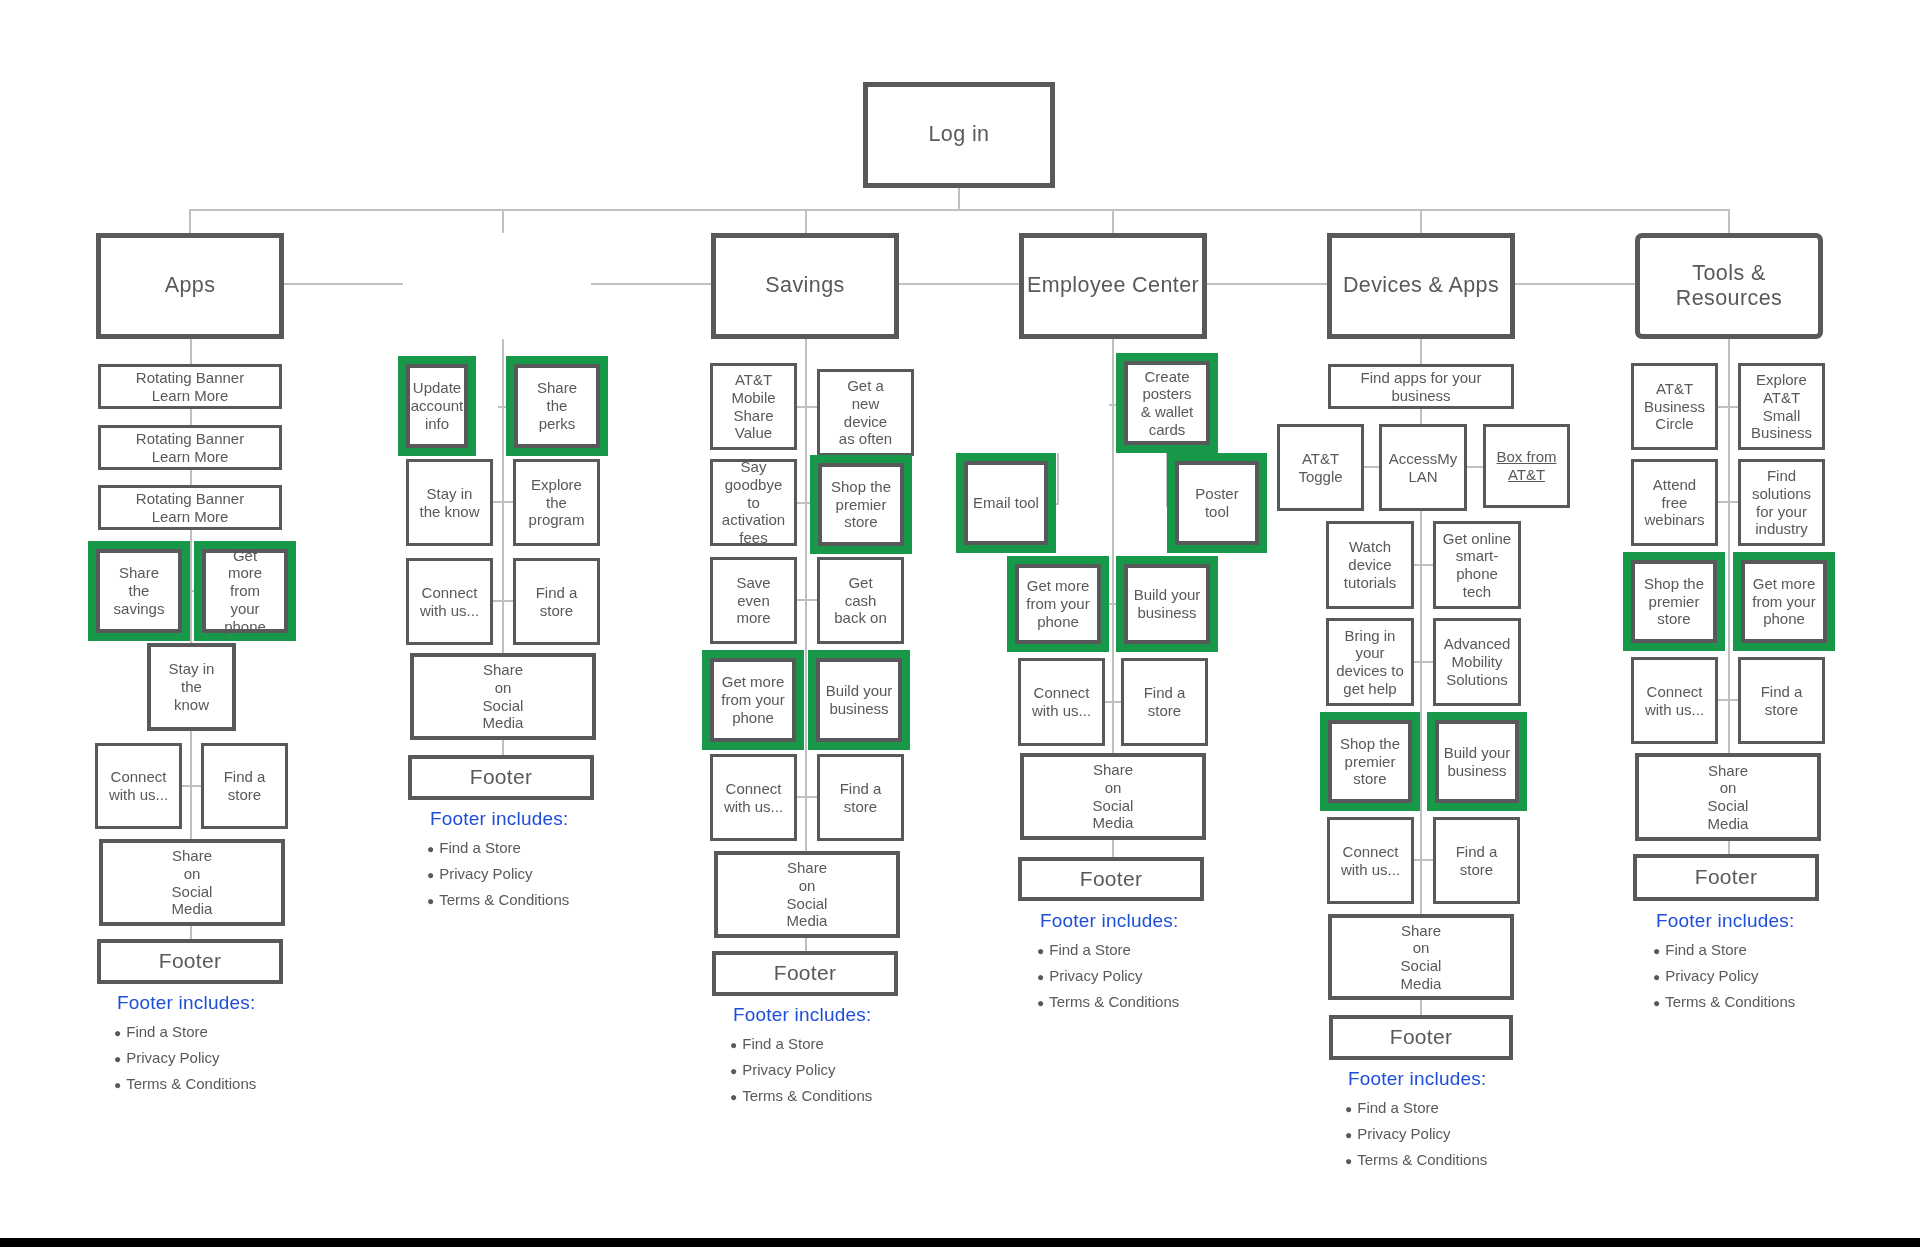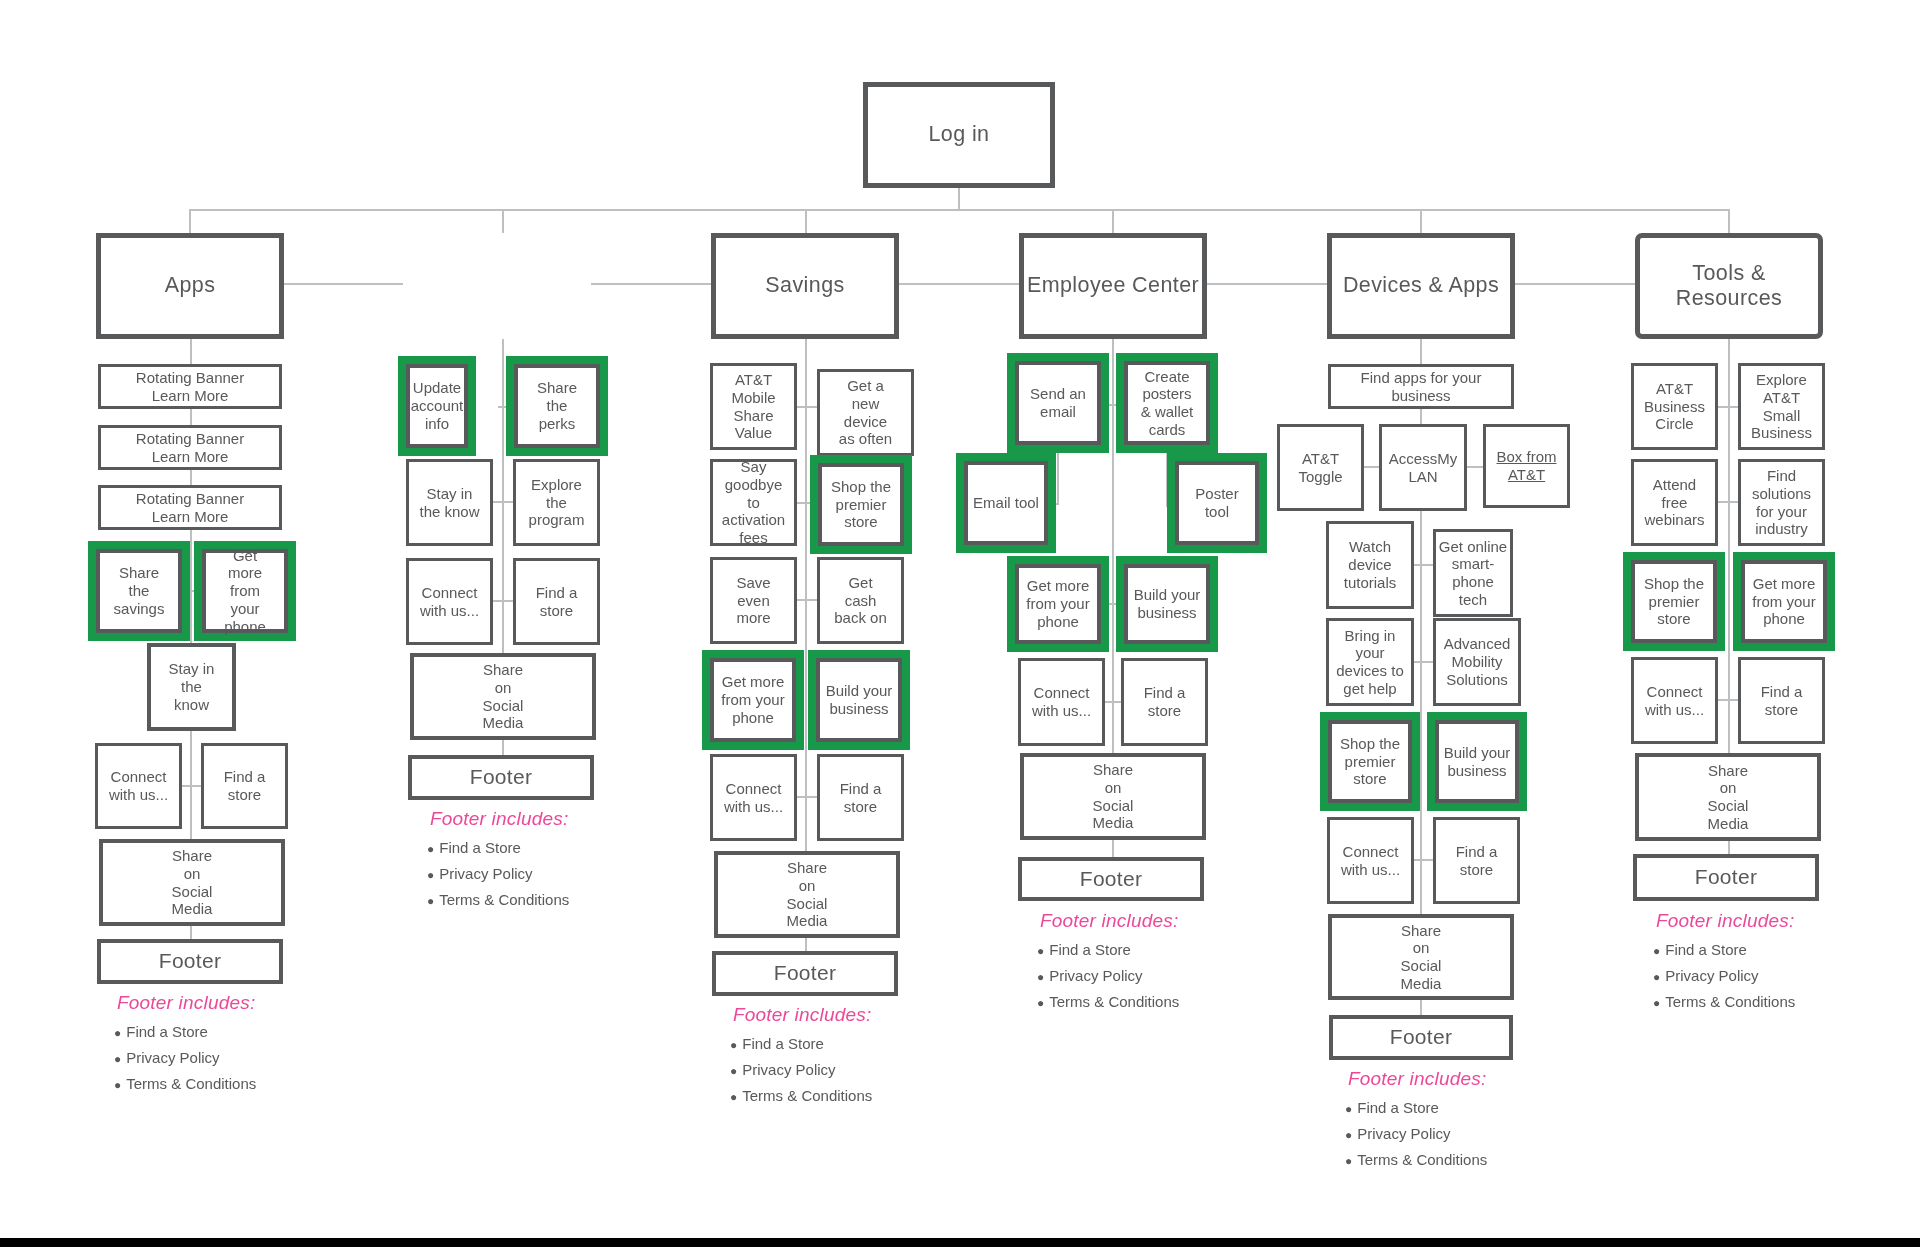--- a/index.html
+++ b/index.html
@@ -15,21 +15,21 @@
   .ftr{font-size:21px;letter-spacing:.3px;}
   
   .gb{position:absolute;box-sizing:border-box;background:#18994a;padding:8px;}
   .gb .in{box-sizing:border-box;width:100%;height:100%;border:4px solid #58595b;background:#ffffff;
       display:flex;align-items:center;justify-content:center;text-align:center;
       white-space:pre-line;font-size:15px;line-height:1.18;color:#58595b;}
   
   .ln{position:absolute;background:#bdbfc1;}
   
   .note{position:absolute;width:240px;text-align:left;}
-  .note .nh{font-style:italic;font-size:19px;color:#ec4899;margin:0 0 8px 3px;letter-spacing:.2px;}
+  .note .nh{font-size:19px;color:#1d4ed8;margin:0 0 8px 3px;letter-spacing:.2px;}
   .note .ni{display:flex;align-items:baseline;gap:5px;font-size:15px;color:#58595b;margin:9px 0;}
   .note .dot{font-size:12px;}
   .bar{position:absolute;left:0;width:1920px;background:#000000;}
 </style>
 </head>
 <body>
 
 <div class="cv">
 
   <div class="ln" style="left:958px;top:186px;width:2px;height:23px;"></div>
@@ -228,24 +228,20 @@
     <div class="ni">
         <span class="dot">●</span>
         <span>Privacy Policy</span>
       </div>
     <div class="ni">
         <span class="dot">●</span>
         <span>Terms &amp; Conditions</span>
       </div>
   </div>
 
-  <div class="gb" style="left:1007px;top:353px;width:102px;height:100px;">
-    <div class="in">Send an
-email</div>
-  </div>
   <div class="gb" style="left:1116px;top:353px;width:102px;height:100px;">
     <div class="in">Create
 posters
 &amp; wallet
 cards</div>
   </div>
   <div class="gb" style="left:956px;top:453px;width:100px;height:100px;">
     <div class="in">Email tool</div>
   </div>
   <div class="gb" style="left:1167px;top:453px;width:100px;height:100px;">
@@ -290,21 +286,21 @@
 business</div>
   <div class="bx" style="left:1277px;top:424px;width:87px;height:87px;">AT&amp;T
 Toggle</div>
   <div class="bx" style="left:1379px;top:424px;width:88px;height:87px;">AccessMy
 LAN</div>
   <div class="bx" style="left:1483px;top:424px;width:87px;height:84px;text-decoration:underline;">Box from
 AT&amp;T</div>
   <div class="bx" style="left:1326px;top:521px;width:88px;height:88px;">Watch
 device
 tutorials</div>
-  <div class="bx" style="left:1433px;top:521px;width:80px;height:88px;margin-top:8px;">Get online
+  <div class="bx" style="left:1433px;top:521px;width:88px;height:88px;">Get online
 smart-
 phone
 tech</div>
   <div class="bx" style="left:1326px;top:618px;width:88px;height:88px;">Bring in
 your
 devices to
 get help</div>
   <div class="bx" style="left:1433px;top:618px;width:88px;height:88px;">Advanced
 Mobility
 Solutions</div>

